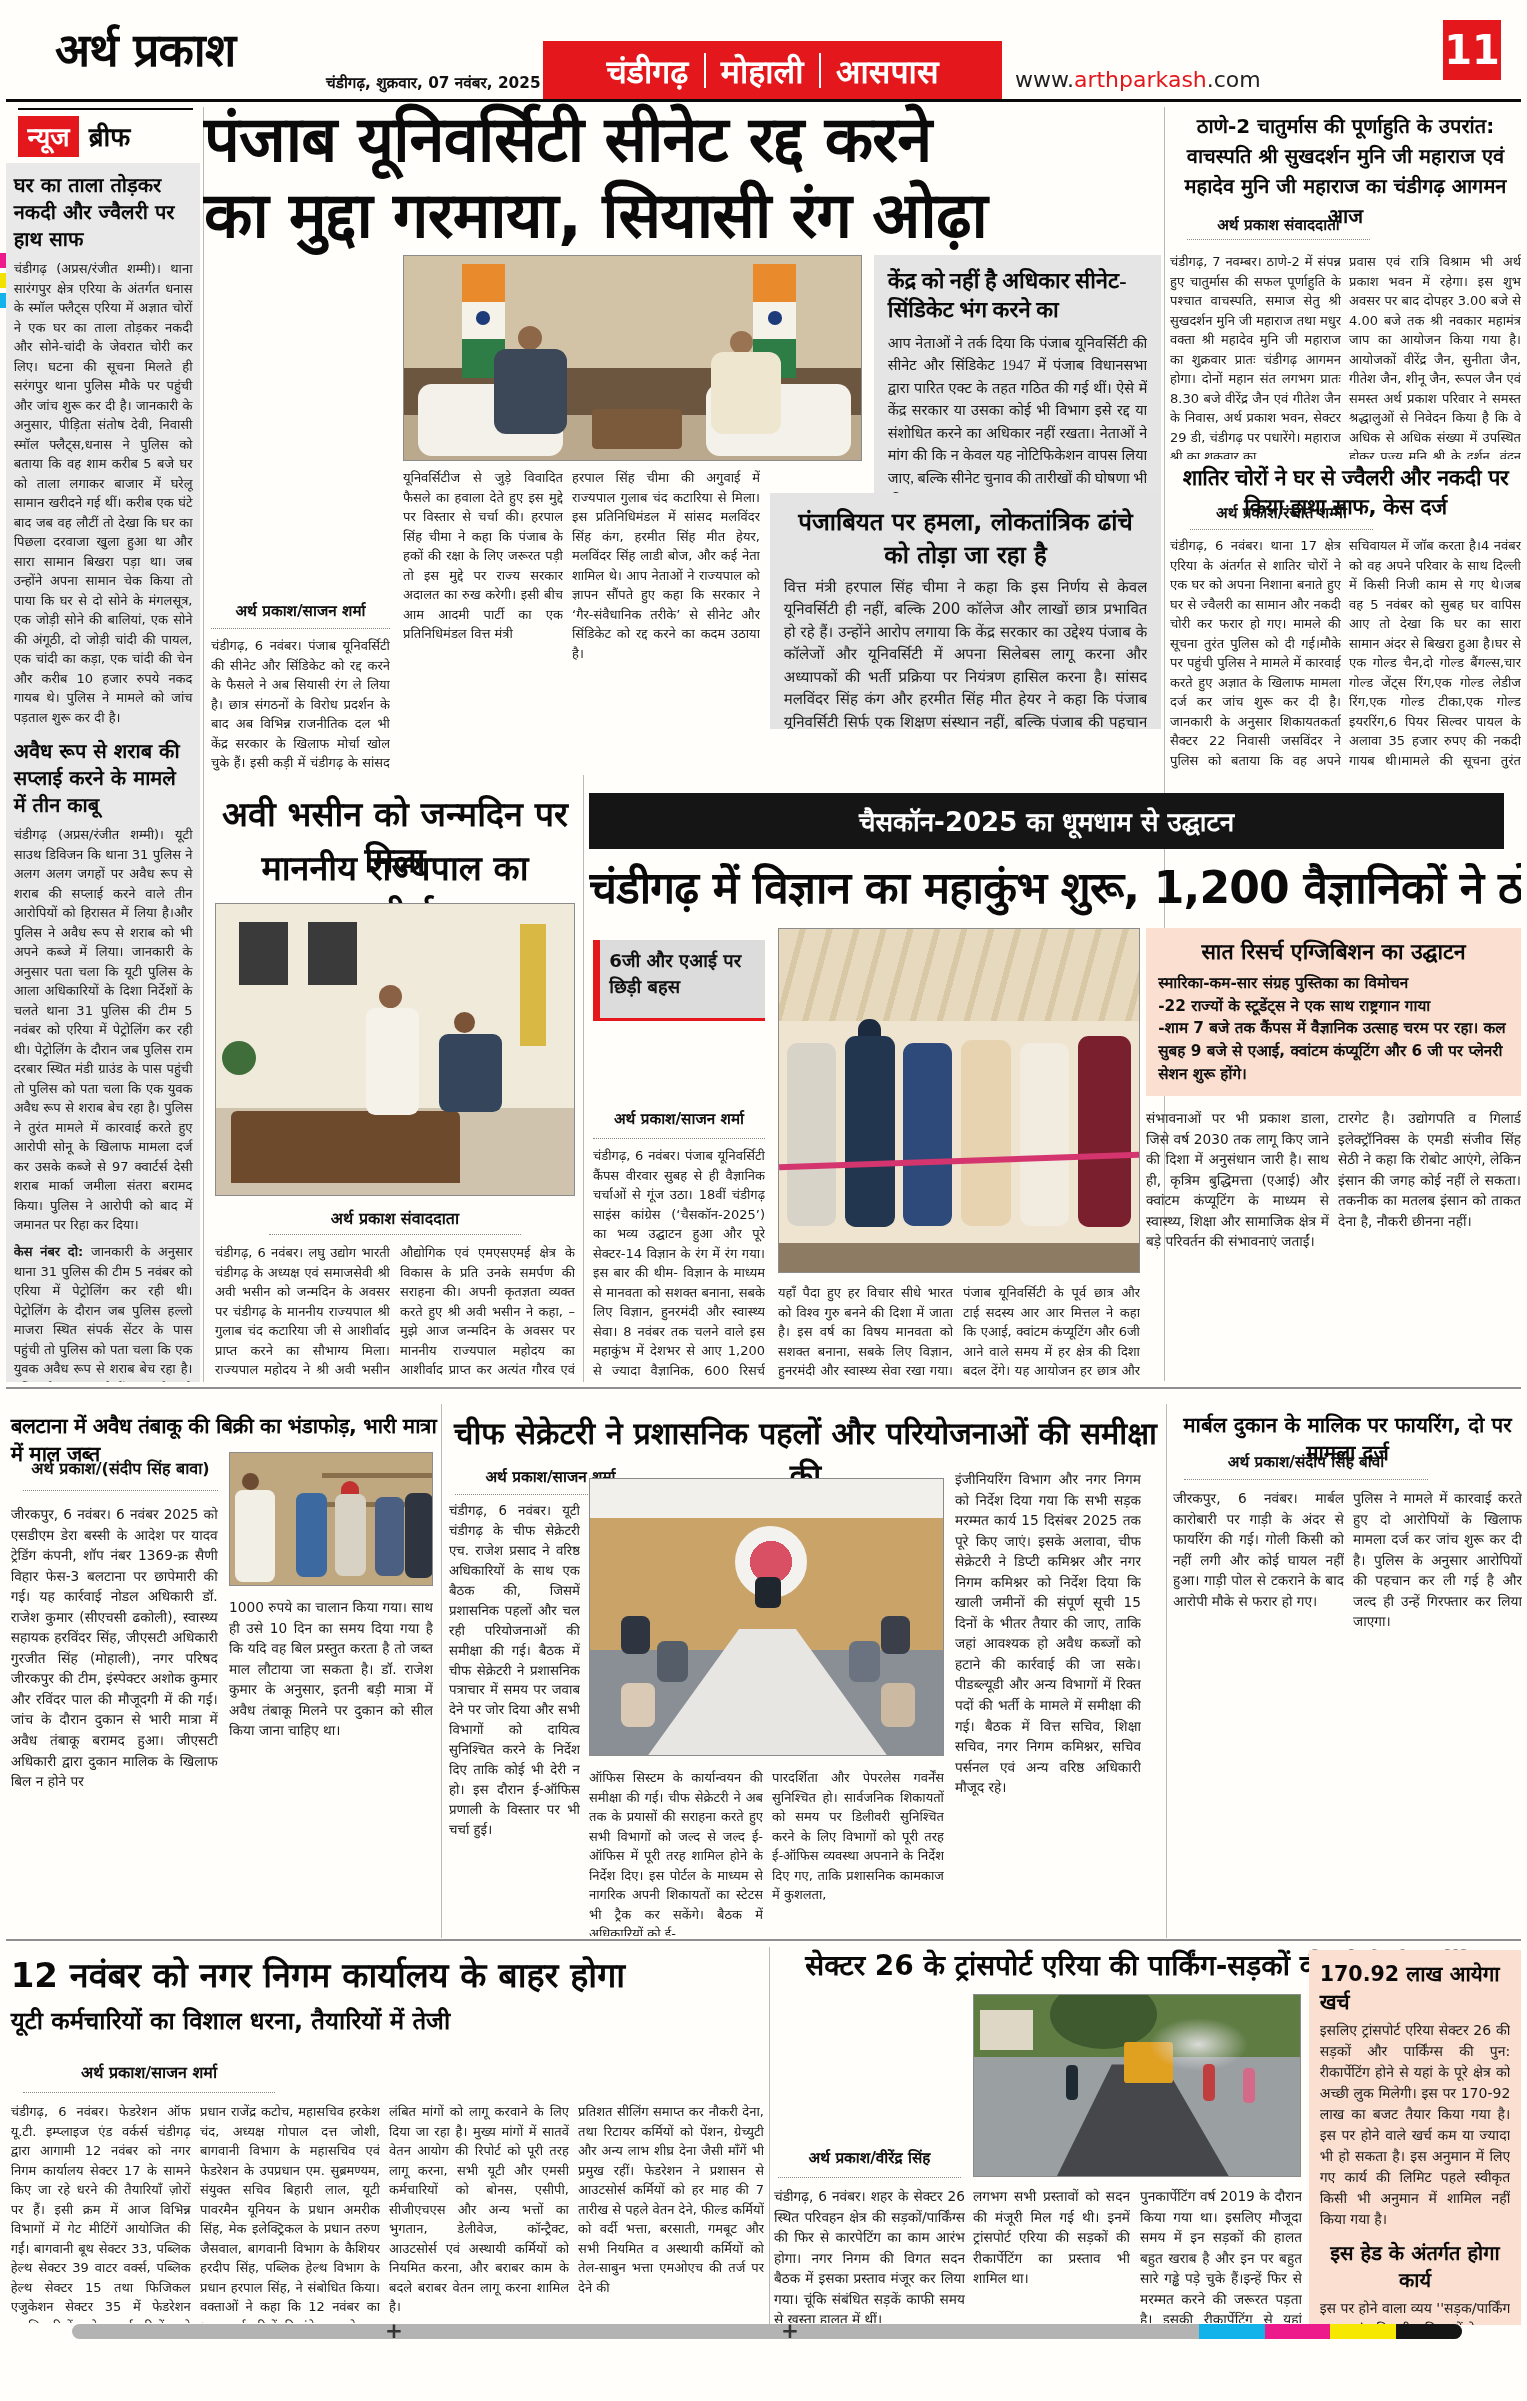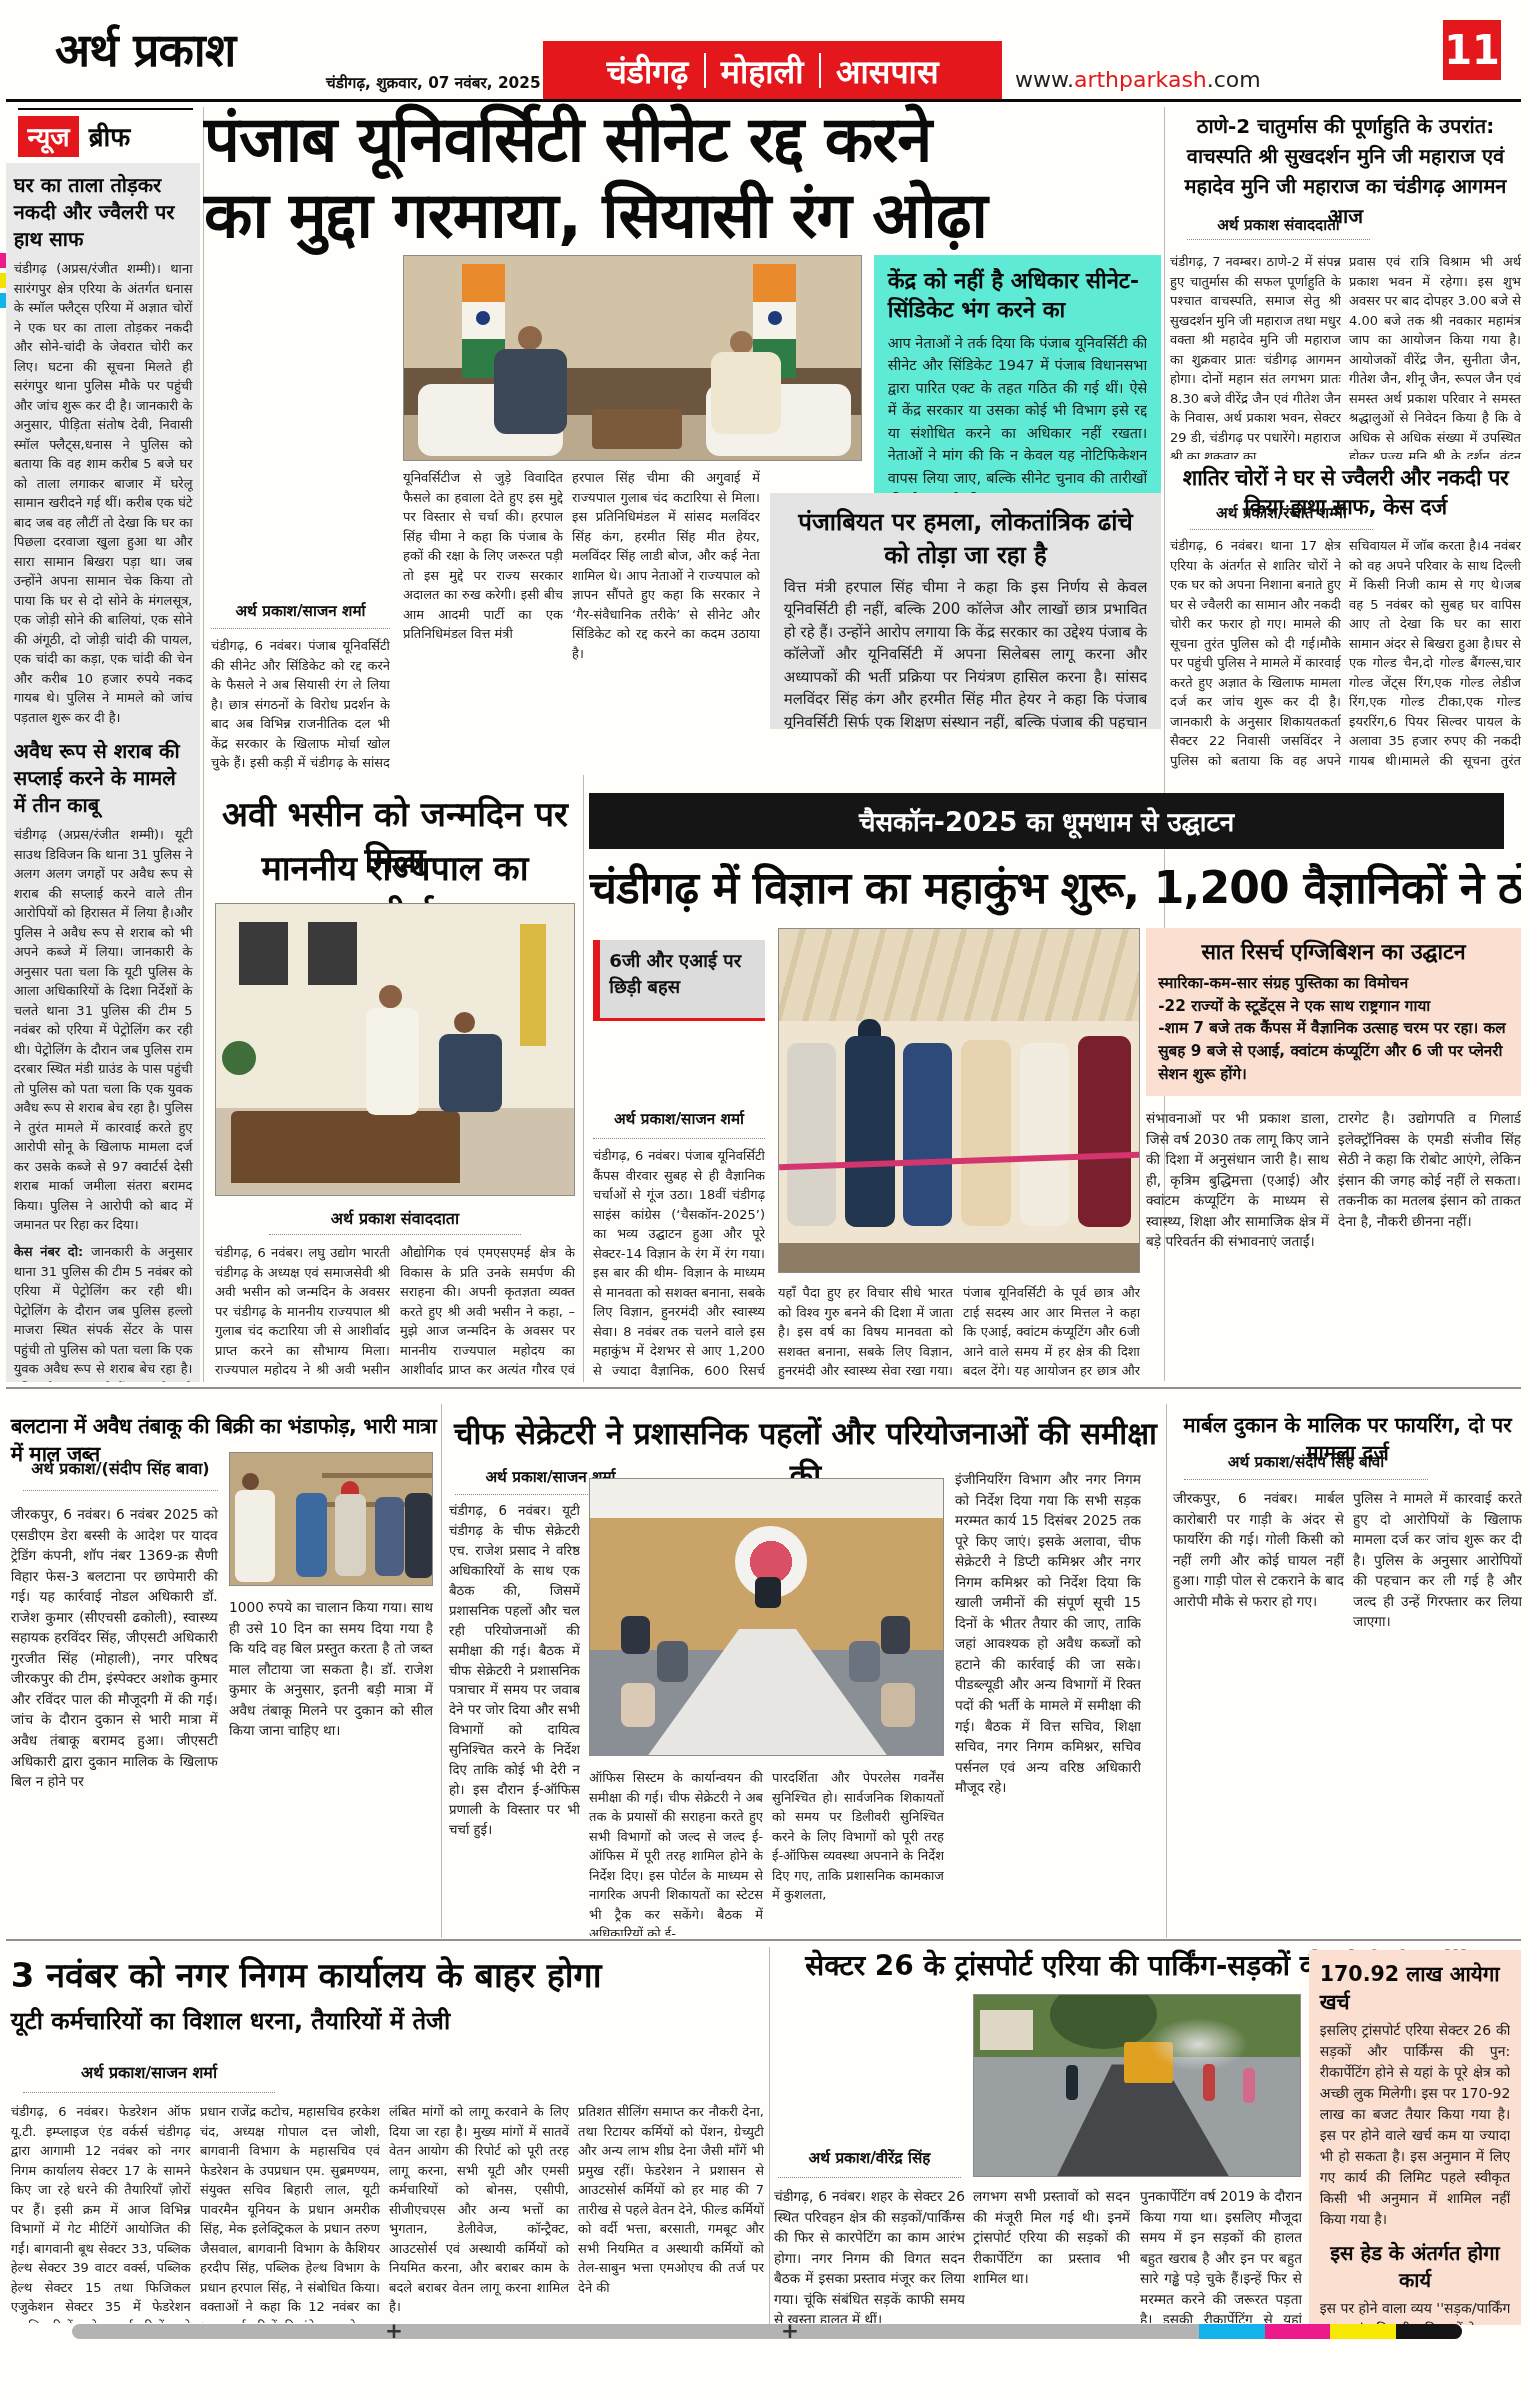--- a/index.html
+++ b/index.html
@@ -71,21 +71,21 @@
     <span style="left:114px;top:70px;width:24.4px;height:24.4px;border-radius:50%;background:#8d6748;"></span>
     <span style="left:90px;top:93px;width:73px;height:85px;background:#3c4757;border-radius:12.2px;"></span>
     <span style="left:326px;top:75px;width:23px;height:23px;border-radius:50%;background:#9a7452;"></span>
     <span style="left:307px;top:96px;width:70px;height:82px;background:#efe6cf;border-radius:12.2px;"></span>
     <span style="left:188px;top:153px;width:90px;height:40px;background:#7a5a3a;border-radius:4.6px;"></span>
   </div>
 
   <div class="abs bt" style="left:403px;top:468px;width:160px;height:302px;">यूनिवर्सिटीज से जुड़े विवादित फैसले का हवाला देते हुए इस मुद्दे पर विस्तार से चर्चा की। हरपाल सिंह चीमा ने कहा कि पंजाब के हकों की रक्षा के लिए जरूरत पड़ी तो इस मुद्दे पर राज्य सरकार अदालत का रुख करेगी। इसी बीच आम आदमी पार्टी का एक प्रतिनिधिमंडल वित्त मंत्री</div>
   <div class="abs bt" style="left:572px;top:468px;width:188px;height:302px;">हरपाल सिंह चीमा की अगुवाई में राज्यपाल गुलाब चंद कटारिया से मिला। इस प्रतिनिधिमंडल में सांसद मलविंदर सिंह कंग, हरमीत सिंह मीत हेयर, मलविंदर सिंह लाडी बोज, और कई नेता शामिल थे। आप नेताओं ने राज्यपाल को ज्ञापन सौंपते हुए कहा कि सरकार ने ‘गैर-संवैधानिक तरीके’ से सीनेट और सिंडिकेट को रद्द करने का कदम उठाया है।</div>
 
-  <div class="abs" style="left:874px;top:255px;width:287px;height:294px;background:#5eead4;padding:12.2px 13.7px;overflow:hidden;">
+  <div class="abs" style="left:874px;top:255px;width:287px;height:294px;background:#e5e5e5;padding:12.2px 13.7px;overflow:hidden;font-family:Liberation Serif, serif;">
     <div class="boxtitle" style="font-size:22px;line-height:1.3;margin-bottom:7.6px;">केंद्र को नहीं है अधिकार सीनेट-सिंडिकेट भंग करने का</div>
     <div class="bt" style="font-size:14.5px;line-height:1.55;">आप नेताओं ने तर्क दिया कि पंजाब यूनिवर्सिटी की सीनेट और सिंडिकेट 1947 में पंजाब विधानसभा द्वारा पारित एक्ट के तहत गठित की गई थीं। ऐसे में केंद्र सरकार या उसका कोई भी विभाग इसे रद्द या संशोधित करने का अधिकार नहीं रखता। नेताओं ने मांग की कि न केवल यह नोटिफिकेशन वापस लिया जाए, बल्कि सीनेट चुनाव की तारीखों की घोषणा भी की जाए।</div>
   </div>
 
   <div class="abs" style="left:770px;top:493px;width:391px;height:236px;background:#e4e4e4;padding:10.7px 13.7px;overflow:hidden;">
     <div class="boxtitle" style="font-size:24px;text-align:center;margin-bottom:6.1px;">पंजाबियत पर हमला, लोकतांत्रिक ढांचे को तोड़ा जा रहा है</div>
     <div class="bt" style="font-size:15px;line-height:1.5;">वित्त मंत्री हरपाल सिंह चीमा ने कहा कि इस निर्णय से केवल यूनिवर्सिटी ही नहीं, बल्कि 200 कॉलेज और लाखों छात्र प्रभावित हो रहे हैं। उन्होंने आरोप लगाया कि केंद्र सरकार का उद्देश्य पंजाब के कॉलेजों और यूनिवर्सिटी में अपना सिलेबस लागू करना और अध्यापकों की भर्ती प्रक्रिया पर नियंत्रण हासिल करना है। सांसद मलविंदर सिंह कंग और हरमीत सिंह मीत हेयर ने कहा कि पंजाब यूनिवर्सिटी सिर्फ एक शिक्षण संस्थान नहीं, बल्कि पंजाब की पहचान और विरासत से जुड़ी है। बंटवारे के बाद यह यूनिवर्सिटी पंजाब की जमीन और लोगों के सहयोग से बनी थी। उन्होंने कहा कि पहले यूनिवर्सिटी का नाम बदलने और हरियाणा को इसमें शामिल करने की कोशिश हुई, और अब इसका केंद्रीकरण किया जा रहा है, जो ‘पंजाबियत पर सीधा प्रहार’ है। आप नेताओं ने दोहराया कि पंजाब सरकार इस मुद्दे को लेकर कोर्ट में जाएगी और सीनेट चुनाव जल्द कराने की मांग को लेकर संघर्ष तेज किया जाएगा।</div>
   </div>
 
   <div class="abs vrule" style="left:1164px;top:107px;height:1274px;"></div>
@@ -192,21 +192,21 @@
   <div class="abs bt" style="left:772px;top:1768px;width:172px;height:168px;">पारदर्शिता और पेपरलेस गवर्नेंस सुनिश्चित हो। सार्वजनिक शिकायतों को समय पर डिलीवरी सुनिश्चित करने के लिए विभागों को पूरी तरह ई-ऑफिस व्यवस्था अपनाने के निर्देश दिए गए, ताकि प्रशासनिक कामकाज में कुशलता,</div>
 
   <div class="abs hl" style="left:1173px;top:1410px;width:349px;height:38px;font-size:20.6px;text-align:center;">मार्बल दुकान के मालिक पर फायरिंग, दो पर मामला दर्ज</div>
   <div class="abs byl" style="left:1184px;top:1451px;width:244px;height:29px;font-size:15.3px;">अर्थ प्रकाश/संदीप सिंह बावा</div>
   <div class="abs bt" style="left:1173px;top:1488px;width:171px;height:449px;font-size:13.7px;">जीरकपुर, 6 नवंबर। मार्बल कारोबारी पर गाड़ी के अंदर से फायरिंग की गई। गोली किसी को नहीं लगी और कोई घायल नहीं हुआ। गाड़ी पोल से टकराने के बाद आरोपी मौके से फरार हो गए।</div>
   <div class="abs bt" style="left:1353px;top:1488px;width:169px;height:449px;font-size:13.7px;">पुलिस ने मामले में कारवाई करते हुए दो आरोपियों के खिलाफ मामला दर्ज कर जांच शुरू कर दी है। पुलिस के अनुसार आरोपियों की पहचान कर ली गई है और जल्द ही उन्हें गिरफ्तार कर लिया जाएगा।</div>
 
   <div class="abs hrule" style="left:6.1px;top:1939px;width:1515px;height:2.3px;"></div>
   <div class="abs vrule" style="left:769px;top:1947px;height:377px;"></div>
 
-  <div class="abs hl" style="left:10.7px;top:1951px;width:755px;height:49px;font-size:34px;">3 नवंबर को नगर निगम कार्यालय के बाहर होगा</div>
+  <div class="abs hl" style="left:10.7px;top:1951px;width:755px;height:49px;font-size:34px;">12 नवंबर को नगर निगम कार्यालय के बाहर होगा</div>
   <div class="abs hl" style="left:10.7px;top:2003px;width:755px;height:49px;font-size:24px;">यूटी कर्मचारियों का विशाल धरना, तैयारियों में तेजी</div>
   <div class="abs byl" style="left:23px;top:2061px;width:252px;height:32px;font-size:16px;">अर्थ प्रकाश/साजन शर्मा</div>
   <div class="abs bt" style="left:10.7px;top:2102px;width:180px;height:221px;">चंडीगढ़, 6 नवंबर। फेडरेशन ऑफ यू.टी. इम्प्लाइज एंड वर्कर्स चंडीगढ़ द्वारा आगामी 12 नवंबर को नगर निगम कार्यालय सेक्टर 17 के सामने किए जा रहे धरने की तैयारियाँ ज़ोरों पर हैं। इसी क्रम में आज विभिन्न विभागों में गेट मीटिंगें आयोजित की गईं। बागवानी बूथ सेक्टर 33, पब्लिक हेल्थ सेक्टर 39 वाटर वर्क्स, पब्लिक हेल्थ सेक्टर 15 तथा फिजिकल एजुकेशन सेक्टर 35 में फेडरेशन पदाधिकारियों ने कर्मचारियों से मुलाकात कर धरने को सफल बनाने की अपील की। गेट मीटिंगों को फेडरेशन के</div>
   <div class="abs bt" style="left:200px;top:2102px;width:180px;height:221px;">प्रधान राजेंद्र कटोच, महासचिव हरकेश चंद, अध्यक्ष गोपाल दत्त जोशी, बागवानी विभाग के महासचिव एवं फेडरेशन के उपप्रधान एम. सुब्रमण्यम, संयुक्त सचिव बिहारी लाल, यूटी पावरमैन यूनियन के प्रधान अमरीक सिंह, मेक इलेक्ट्रिकल के प्रधान तरुण जैसवाल, बागवानी विभाग के कैशियर हरदीप सिंह, पब्लिक हेल्थ विभाग के प्रधान हरपाल सिंह, ने संबोधित किया। वक्ताओं ने कहा कि 12 नवंबर का धरना कर्मचारियों की लंबे समय से</div>
   <div class="abs bt" style="left:389px;top:2102px;width:180px;height:221px;">लंबित मांगों को लागू करवाने के लिए दिया जा रहा है। मुख्य मांगों में सातवें वेतन आयोग की रिपोर्ट को पूरी तरह लागू करना, सभी यूटी और एमसी कर्मचारियों को बोनस, एसीपी, सीजीएचएस और अन्य भत्तों का भुगतान, डेलीवेज, कॉन्ट्रैक्ट, आउटसोर्स एवं अस्थायी कर्मियों को नियमित करना, और बराबर काम के बदले बराबर वेतन लागू करना शामिल है।</div>
   <div class="abs bt" style="left:578px;top:2102px;width:186px;height:221px;">प्रतिशत सीलिंग समाप्त कर नौकरी देना, तथा रिटायर कर्मियों को पेंशन, ग्रेच्युटी और अन्य लाभ शीघ्र देना जैसी माँगें भी प्रमुख रहीं। फेडरेशन ने प्रशासन से आउटसोर्स कर्मियों को हर माह की 7 तारीख से पहले वेतन देने, फील्ड कर्मियों को वर्दी भत्ता, बरसाती, गमबूट और सभी नियमित व अस्थायी कर्मियों को तेल-साबुन भत्ता एमओएच की तर्ज पर देने की</div>
 
   <div class="abs hl" style="left:778px;top:1945px;width:743px;height:43px;font-size:28px;text-align:center;">सेक्टर 26 के ट्रांसपोर्ट एरिया की पार्किंग-सड़कों की होगी रीकार्पेटिंग</div>
   <div class="abs byl" style="left:778px;top:2147px;width:183px;height:30.5px;font-size:15.3px;">अर्थ प्रकाश/वीरेंद्र सिंह</div>
   <div class="abs bt" style="left:774px;top:2186px;width:191px;height:137px;font-size:13.7px;">चंडीगढ़, 6 नवंबर। शहर के सेक्टर 26 स्थित परिवहन क्षेत्र की सड़कों/पार्किंग्स की फिर से कारपेटिंग का काम आरंभ होगा। नगर निगम की विगत सदन बैठक में इसका प्रस्ताव मंजूर कर लिया गया। चूंकि संबंधित सड़कें काफी समय से खस्ता हालत में थीं।</div>

